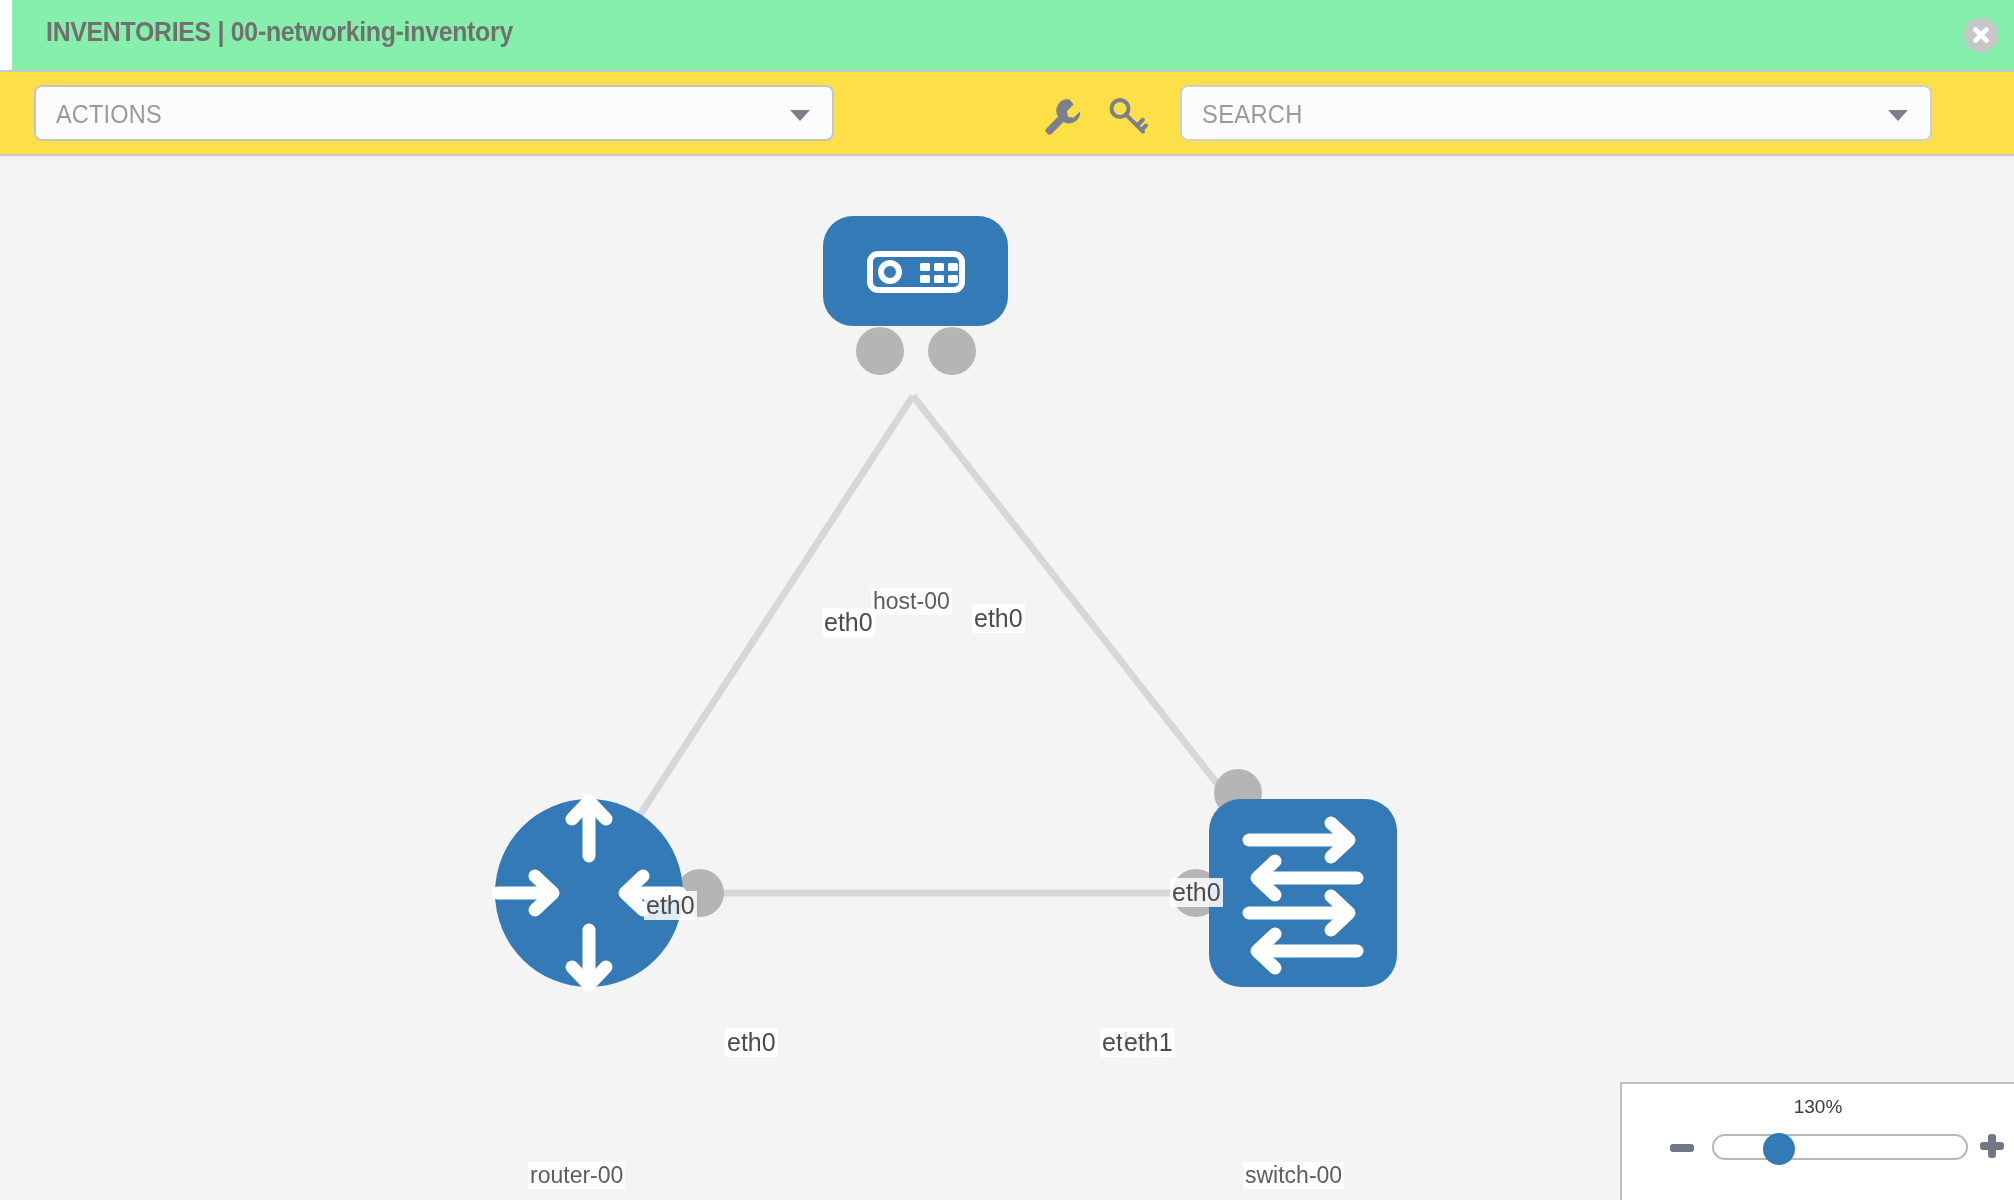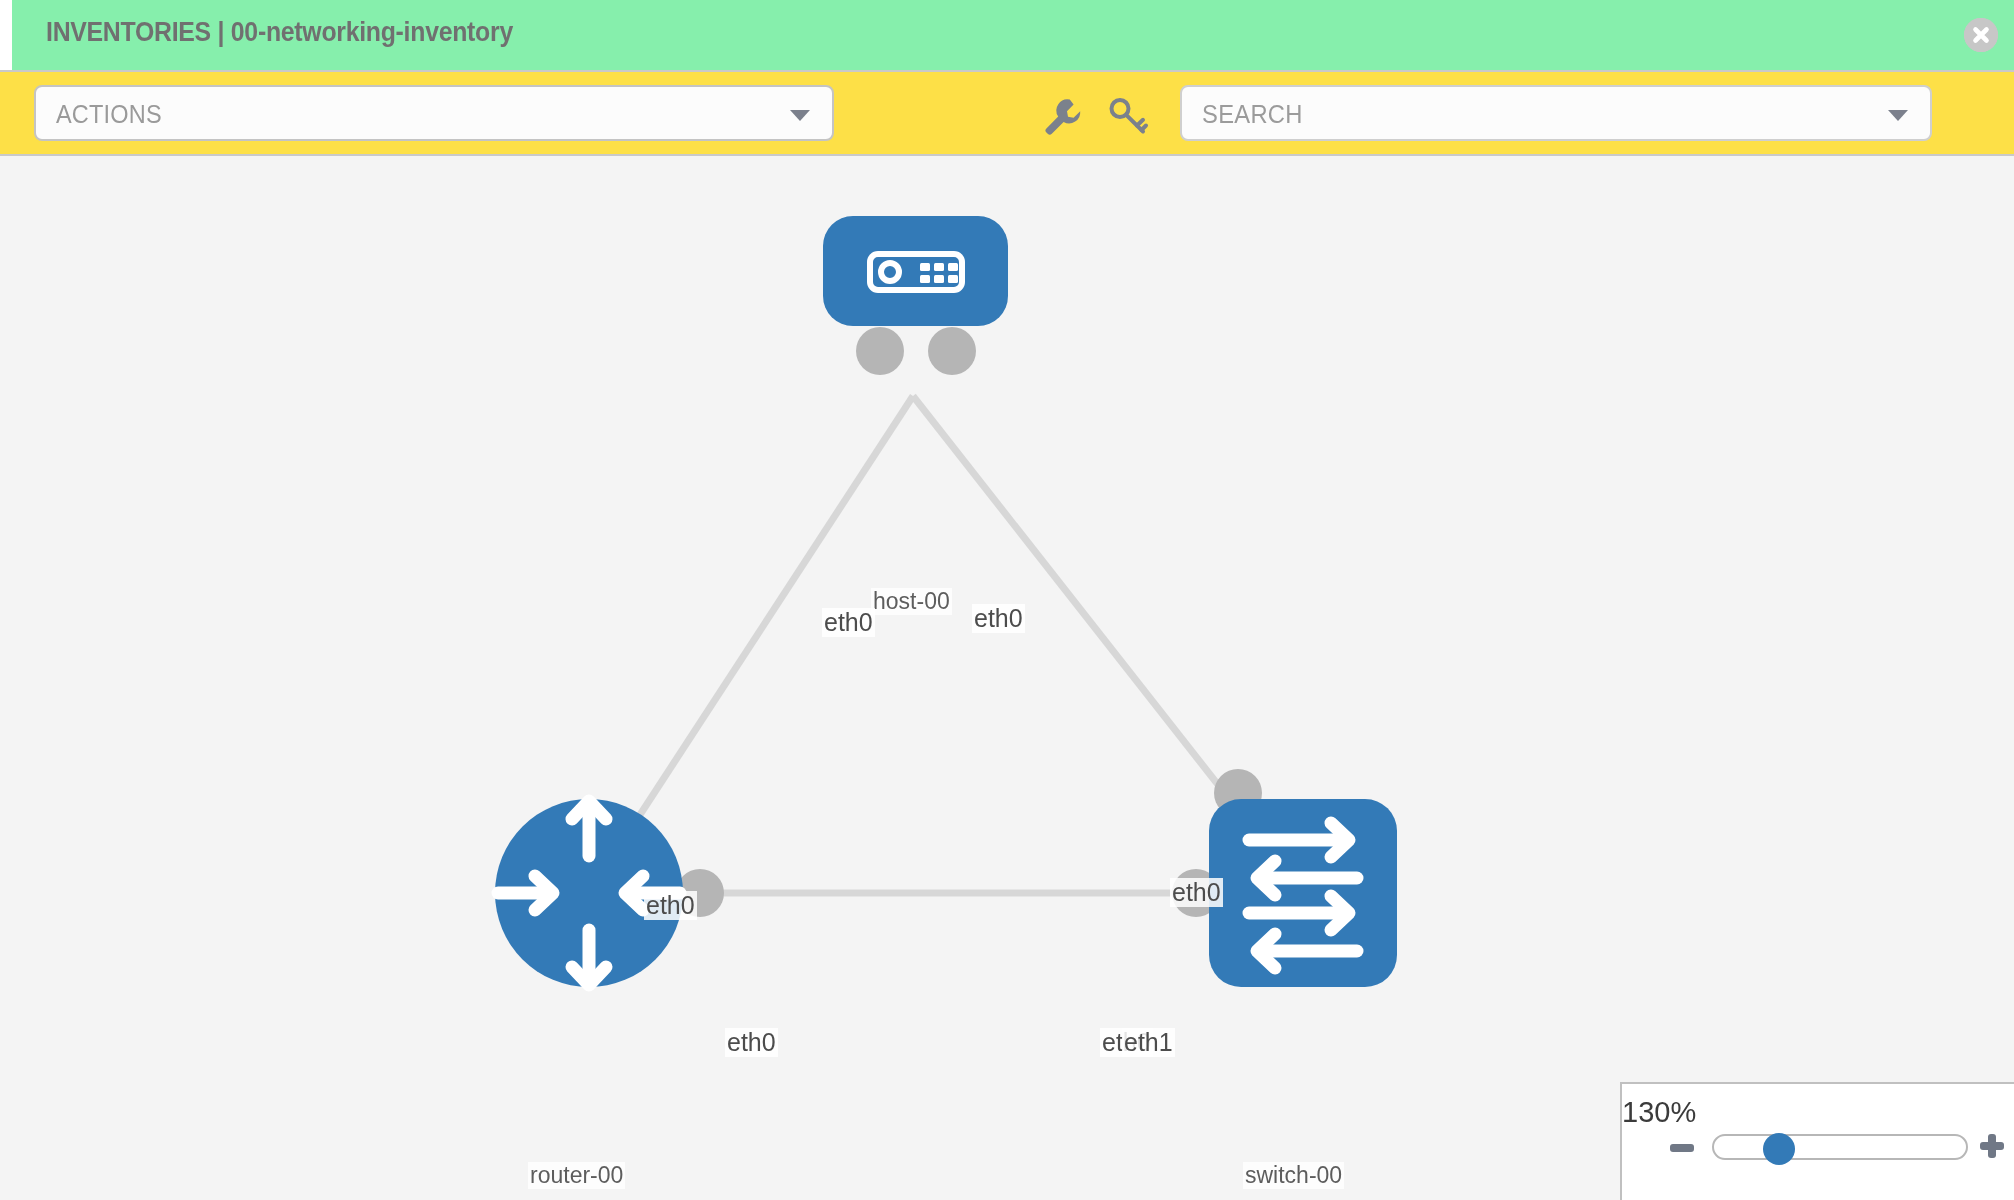--- a/index.html
+++ b/index.html
@@ -165,22 +165,22 @@
     height: 118px;
     background: #ffffff;
     border-top: 2px solid #c0c0c0;
     border-left: 2px solid #c0c0c0;
     box-sizing: border-box;
   }
   .zoom-level {
     position: absolute;
     top: 12px;
     width: 100%;
-    text-align: left;
-    font-size: 29px;
+    text-align: center;
+    font-size: 19px;
     color: #3b3b3b;
   }
   .zoom-minus {
     position: absolute;
     left: 48px;
     top: 60px;
     width: 24px;
     height: 8px;
     border-radius: 3px;
     background: #707886;

